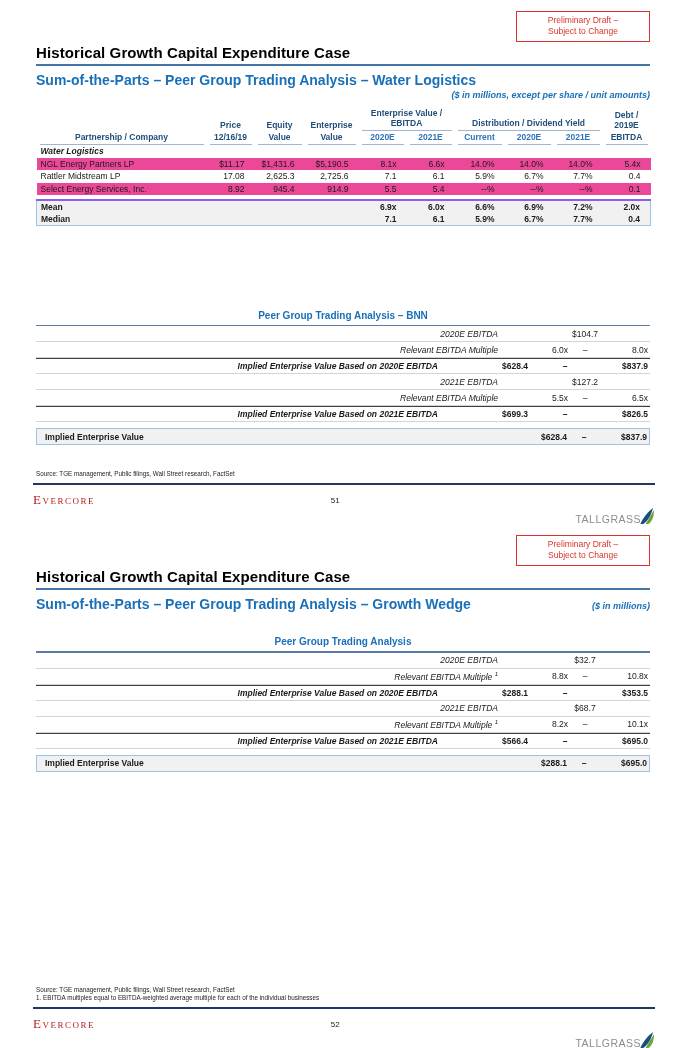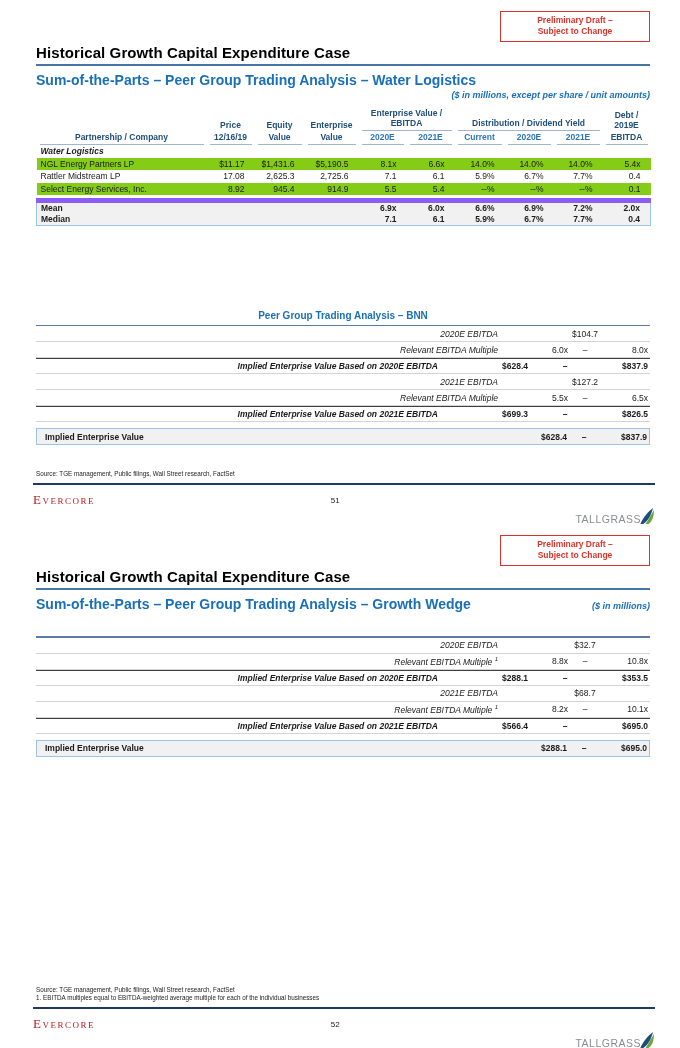--- a/index.html
+++ b/index.html
@@ -1,46 +1,46 @@
 <!DOCTYPE html>
 <html><head>
 <meta charset="utf-8">
 <style>
   * { margin:0; padding:0; box-sizing:border-box; }
   html,body { background:#ffffff; }
   body { width:680px; font-family:"Liberation Sans", sans-serif; color:#1a1a1a; }
   .page { position:relative; width:680px; height:524px; background:#fff; overflow:hidden; }
 
   
-  .draft-box { position:absolute; top:11px; right:30px; width:150px; border:1.5px solid #d9342b;
-               color:#d9342b; font-size:8.5px; font-weight:bold; text-align:center;
+  .draft-box { position:absolute; top:11px; right:30px; width:134px; border:1.5px solid #d9342b;
+               color:#d9342b; font-size:8.5px; font-weight:normal; text-align:center;
                padding:3px 4px; line-height:1.35; }
 
   
   .content { padding:0 30px 0 36px; }
   .page-title { margin-top:44px; font-size:15px; font-weight:bold; color:#000000; letter-spacing:0.1px; }
   .title-rule { height:2px; background:#4576a8; margin-top:3px; }
   .subtitle-row { display:flex; justify-content:space-between; align-items:baseline; margin-top:6px; }
   .subtitle { font-size:14px; font-weight:bold; color:#1a70b8; }
   .units-note { font-size:9px; font-weight:bold; font-style:italic; color:#1a70b8; text-align:right; margin-top:2px; }
 
   
   .ptable { width:614px; border-collapse:collapse; table-layout:fixed; margin-top:7px; font-size:8.5px; }
   .ptable th { font-weight:bold; color:#1f4e79; text-align:center; vertical-align:bottom; padding:1px 0 0 0; }
   .ptable th.blue { color:#2e75b6; }
   .ptable .hl { margin:0 3px; padding-bottom:2px; border-bottom:1.2px solid #9fb6ce; }
   .ptable .hn { margin:0 3px; padding-bottom:1px; }
   .ptable td { height:12.5px; vertical-align:middle; }
   .ptable td.num { text-align:right; padding-right:10px; }
   .ptable td.name { text-align:left; padding-left:4px; }
-  .ptable tr.shade td { background:#84cc16;margin-left:48px; }
+  .ptable tr.shade td { background:#ec4899;margin-left:48px; }
   .ptable tr.section td { font-weight:bold; font-style:italic; }
   .ptable tr.spacer td { height:5px; background:#fff !important; border:none; }
   .ptable tr.sum td { background:#f1f1f1; font-weight:bold; }
-  .ptable tr.sum-top td { border-top:5px solid #8b5cf6; }
+  .ptable tr.sum-top td { border-top:2px solid #8b5cf6; }
   .ptable tr.sum-bot td { border-bottom:1px solid #9dc3e6; }
   .ptable tr.sum td:first-child { border-left:1px solid #9dc3e6; }
   .ptable tr.sum td:last-child { border-right:1px solid #9dc3e6; }
 
   
   .stable { width:614px; }
   .stable-title { text-align:center; font-size:10px; font-weight:bold; color:#1a70b8; }
   .stable-rule { height:1.6px; background:#5b7aa5; margin-top:4px; }
   .srow { display:flex; align-items:center; height:16px; font-size:8.5px; border-bottom:1px solid #d4d4d4; }
   .srow .lab { flex:1; text-align:right;font-style:italic; }
@@ -302,20 +302,21 @@
 
   <div class="content">
     <div class="page-title">Historical Growth Capital Expenditure Case</div>
     <div class="title-rule"></div>
     <div class="subtitle-row">
       <div class="subtitle">Sum-of-the-Parts – Peer Group Trading Analysis – Growth Wedge</div>
       <div class="units-note" style="margin-top:0;">($ in millions)</div>
     </div>
 
     <div class="stable" style="margin-top:24px;">
+      <div class="stable-title">Peer Group Trading Analysis</div>
       <div class="stable-rule"></div>
       <div class="srow">
         <span class="lab">2020E EBITDA</span>
         <span class="lo"></span>
         <span class="mid">$32.7</span>
         <span class="hi"></span>
       </div>
       <div class="srow">
         <span class="lab"><span>Relevant EBITDA Multiple</span> <sup>1</sup></span>
         <span class="lo">8.8x</span>

